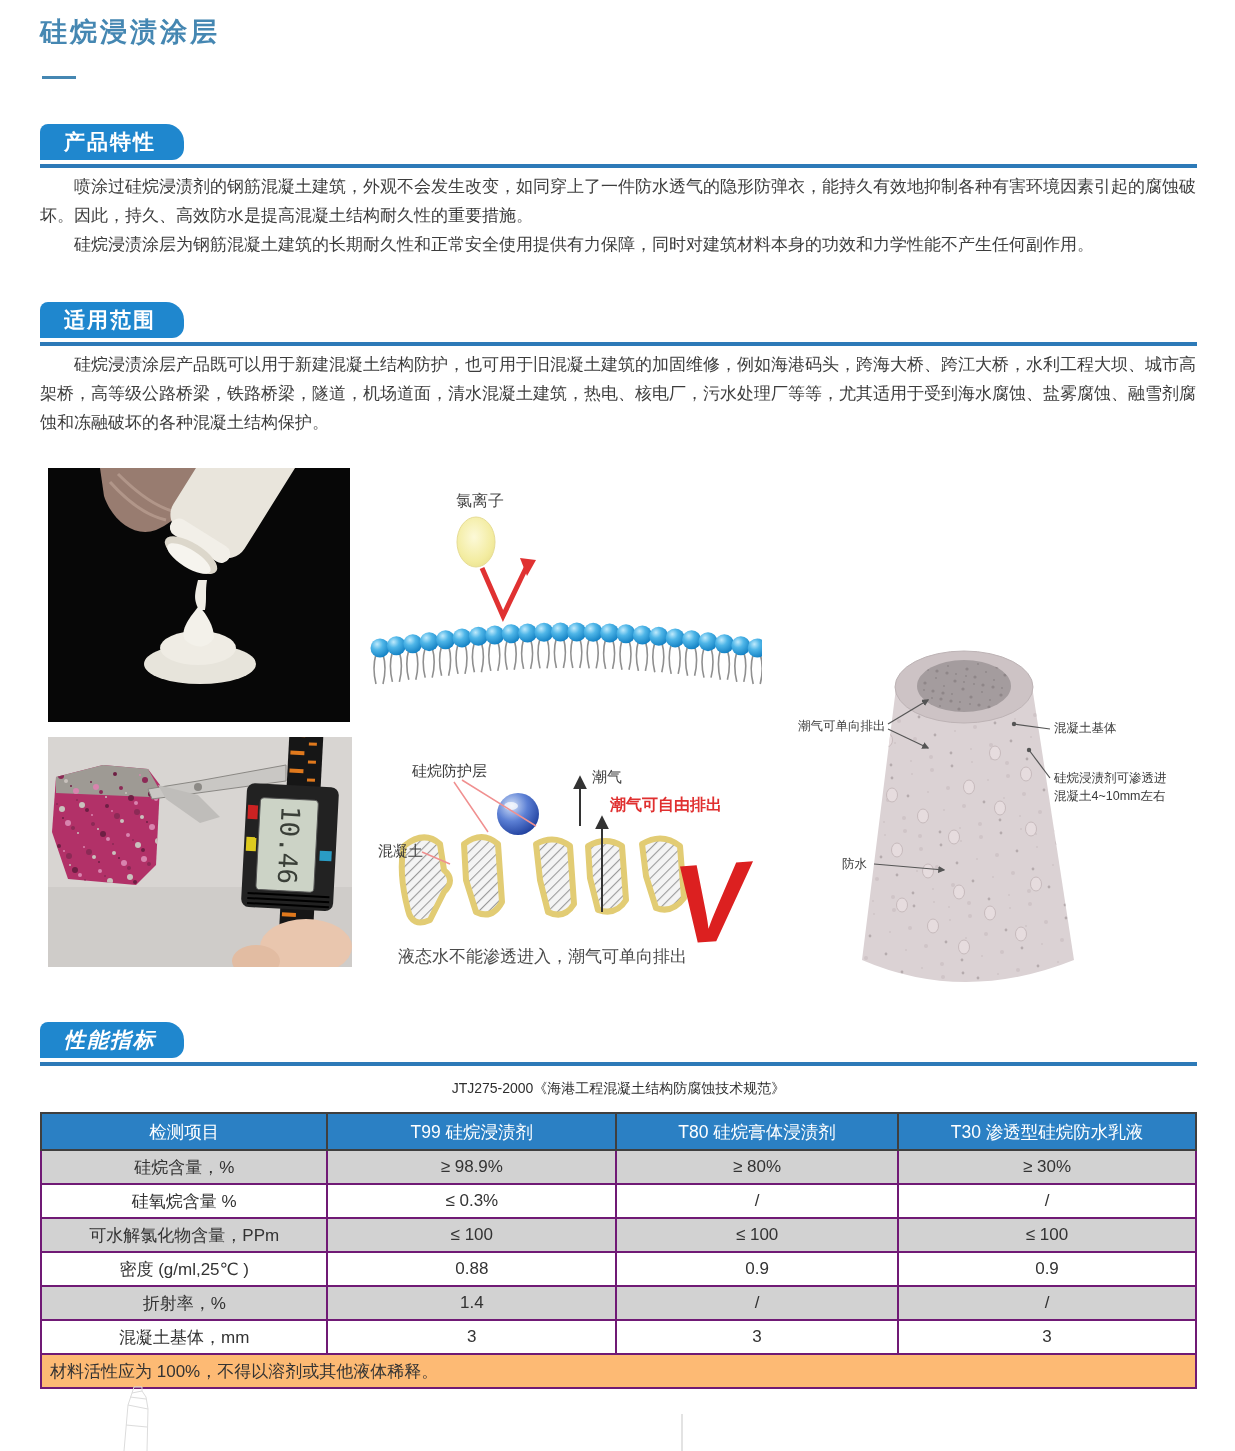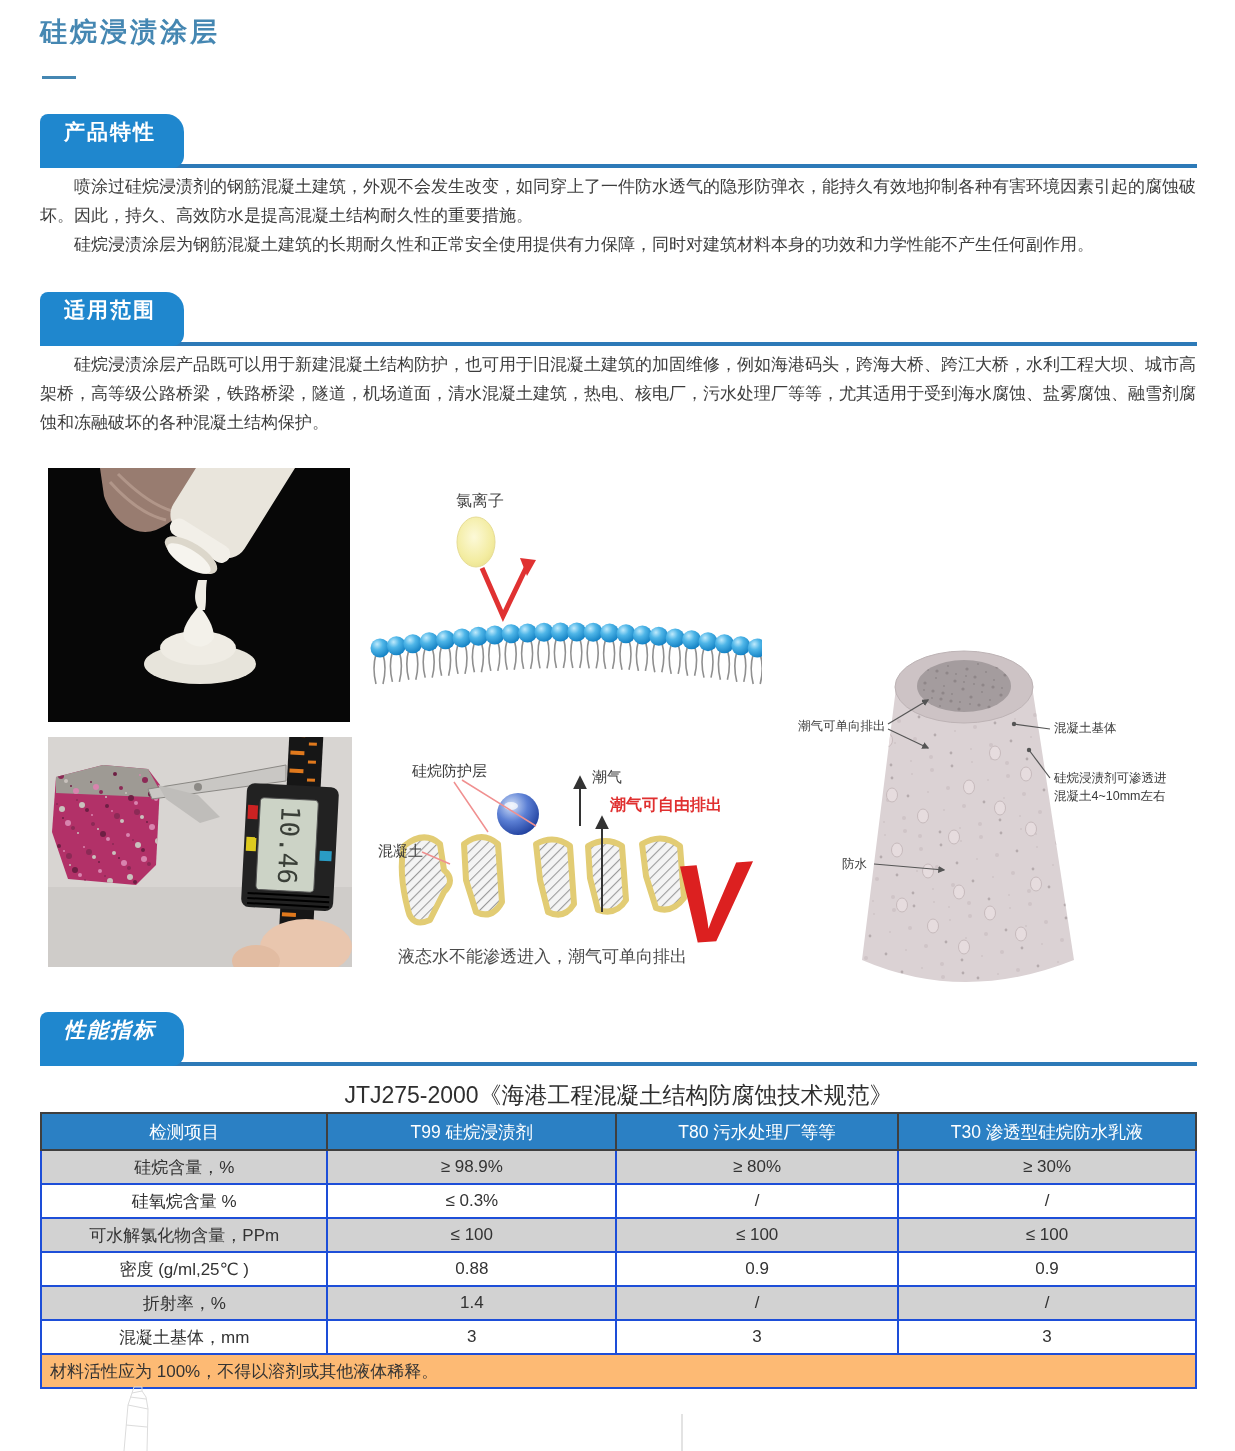--- a/index.html
+++ b/index.html
@@ -3,34 +3,34 @@
 <meta charset="utf-8">
 <style>
   html,body{margin:0;padding:0;background:#fff;}
   .page{position:relative;width:1235px;height:1451px;background:#fff;overflow:hidden;
         font-family:"Liberation Sans","DejaVu Sans",sans-serif;}
   .page-title{position:absolute;top:14px;left:40px;font-size:27px;font-weight:bold;
               color:#4587b2;letter-spacing:3px;}
   .title-line{position:absolute;top:76px;left:42px;width:34px;height:3px;background:#4587b2;}
   .sec-head{position:absolute;left:40px;width:1157px;height:40px;}
   .sec-rule{position:absolute;left:0;bottom:0;width:100%;height:4px;background:#2d7ab8;}
-  .sec-tab{position:absolute;left:0;bottom:0;background:#1f87ce;color:#fff;font-size:21px;
-           font-weight:bold;padding:6px 28px 25px 24px;border-radius:8px 18px 12px 0;
+  .sec-tab{position:absolute;left:0;bottom:8px;background:#1f87ce;color:#fff;font-size:21px;
+           font-weight:bold;padding:6px 28px 7px 24px;border-radius:8px 18px 12px 0;
            letter-spacing:2px;line-height:23px;}
   .para{position:absolute;left:40px;width:1157px;font-size:17px;color:#3d3d3d;line-height:29px;}
   .para p{margin:0;text-indent:2em;}
   .figs{position:absolute;left:40px;top:460px;width:1172px;height:548px;}
   .fig{position:absolute;}
   .table-caption{position:absolute;left:40px;top:1080px;width:1157px;text-align:center;
-                 font-size:23px;color:#2e2e2e;}
+                 font-size:14px;color:#2e2e2e;}
   table.spec{position:absolute;left:40px;top:1112px;width:1157px;border-collapse:collapse;
              table-layout:fixed;font-size:17px;color:#333;}
   .spec th{background:#2b80c4;color:#fff;font-weight:normal;font-size:17.5px;height:33px;
            border:2px solid #3f3f3f;}
-  .spec td{height:30px;text-align:center;border:2px solid #1d4ed8;background:#fff;}
+  .spec td{height:30px;text-align:center;border:2px solid #701a75;background:#fff;}
   .spec tr.g td{background:#d2d2d2;}
   .spec td.note{text-align:left;padding-left:8px;background:#fdba74;}
   .tail{stroke:#8f8f8f;stroke-width:1.6;fill:none;}
   .drop{fill:#e6dcde;stroke:#c6babc;stroke-width:1;}
   .cyl-label{font-size:12.5px;fill:#3a3a3a;}
   .faint-line{position:absolute;left:681px;top:1414px;width:2px;height:37px;background:#e3e3e3;}
 </style>
 </head>
 <body>
 
@@ -621,21 +621,21 @@
     <colgroup>
         <col style="width:24.8%">
         <col style="width:25%">
         <col style="width:24.4%">
         <col style="width:25.8%">
       </colgroup>
     <tbody>
         <tr>
       <th>检测项目</th>
       <th>T99 硅烷浸渍剂</th>
-      <th>T80 污水处理厂等等</th>
+      <th>T80 硅烷膏体浸渍剂</th>
       <th>T30 渗透型硅烷防水乳液</th>
     </tr>
     <tr class="g">
       <td>硅烷含量，%</td>
           <td>≥ 98.9%</td>
       <td>≥ 80%</td>
           <td>≥ 30%</td>
     </tr>
     <tr>
       <td>硅氧烷含量 %</td>

